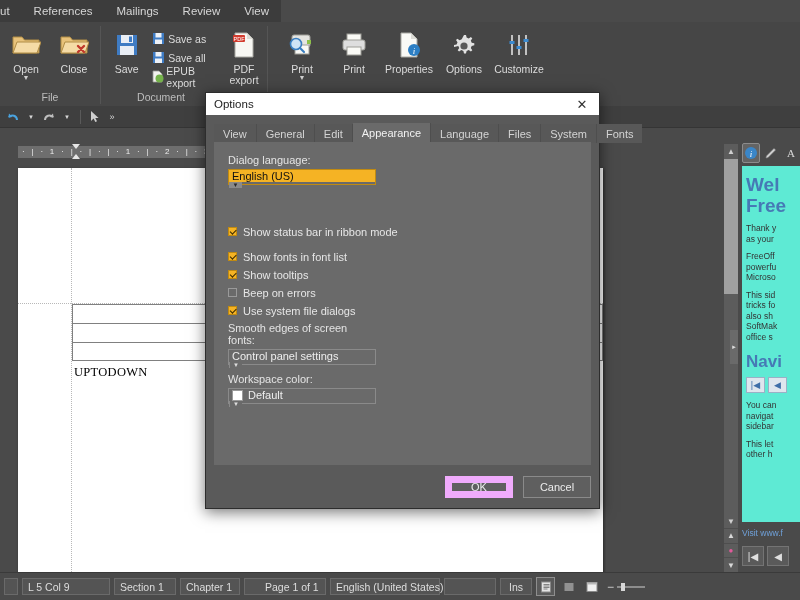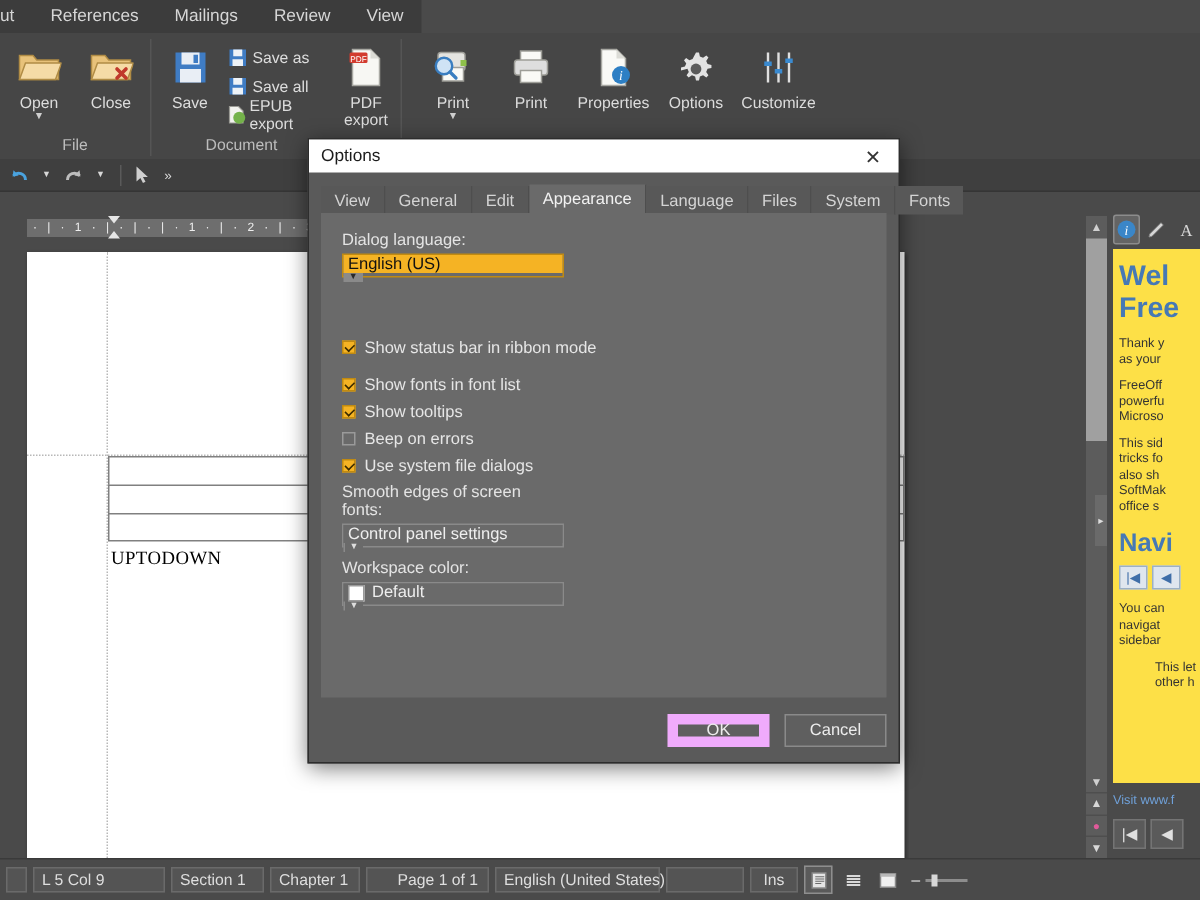--- a/index.html
+++ b/index.html
@@ -155,21 +155,21 @@
     position:absolute; left:0; top:2px; right:0; height:22px;
     display:flex; align-items:center; gap:2px; padding-left:4px;
   }
   .sb-tbtn {
     width:20px; height:20px; display:flex; align-items:center; justify-content:center;
     border-radius:2px;
   }
   .sb-tbtn.sel { background:#646464; border:1px solid #8c8c8c; }
   .sb-panel {
     position:absolute; left:4px; top:26px; right:0; bottom:50px;
-    background:#fde047; overflow:hidden; padding:8px 0 0 4px;
+    background:#5eead4; overflow:hidden; padding:8px 0 0 4px;
   }
   .sb-h1 {
     font-family:"Liberation Sans", sans-serif;
     font-size:19px; font-weight:bold; color:#4679b5; line-height:21px;
     white-space:nowrap;
   }
   .sb-h2 {
     font-family:"Liberation Sans", sans-serif;
     font-size:17px; font-weight:bold; color:#4679b5; line-height:20px;
     white-space:nowrap; margin-top:10px;
@@ -567,21 +567,21 @@
 SoftMak
 office s</div>
       <div class="sb-h2">Navi</div>
       <div class="sb-navbtns">
         <span>|◀</span>
         <span>◀</span>
       </div>
       <div class="sb-p" style="white-space:pre;">You can
 navigat
 sidebar</div>
-      <div class="sb-p" style="white-space:pre;margin-left:24px;">This let
+      <div class="sb-p" style="white-space:pre;">This let
 other h</div>
     </div>
 
     <div class="sb-link">Visit www.f</div>
     <div class="sb-bottom">
       <span>|◀</span>
       <span>◀</span>
     </div>
   </div>
 

